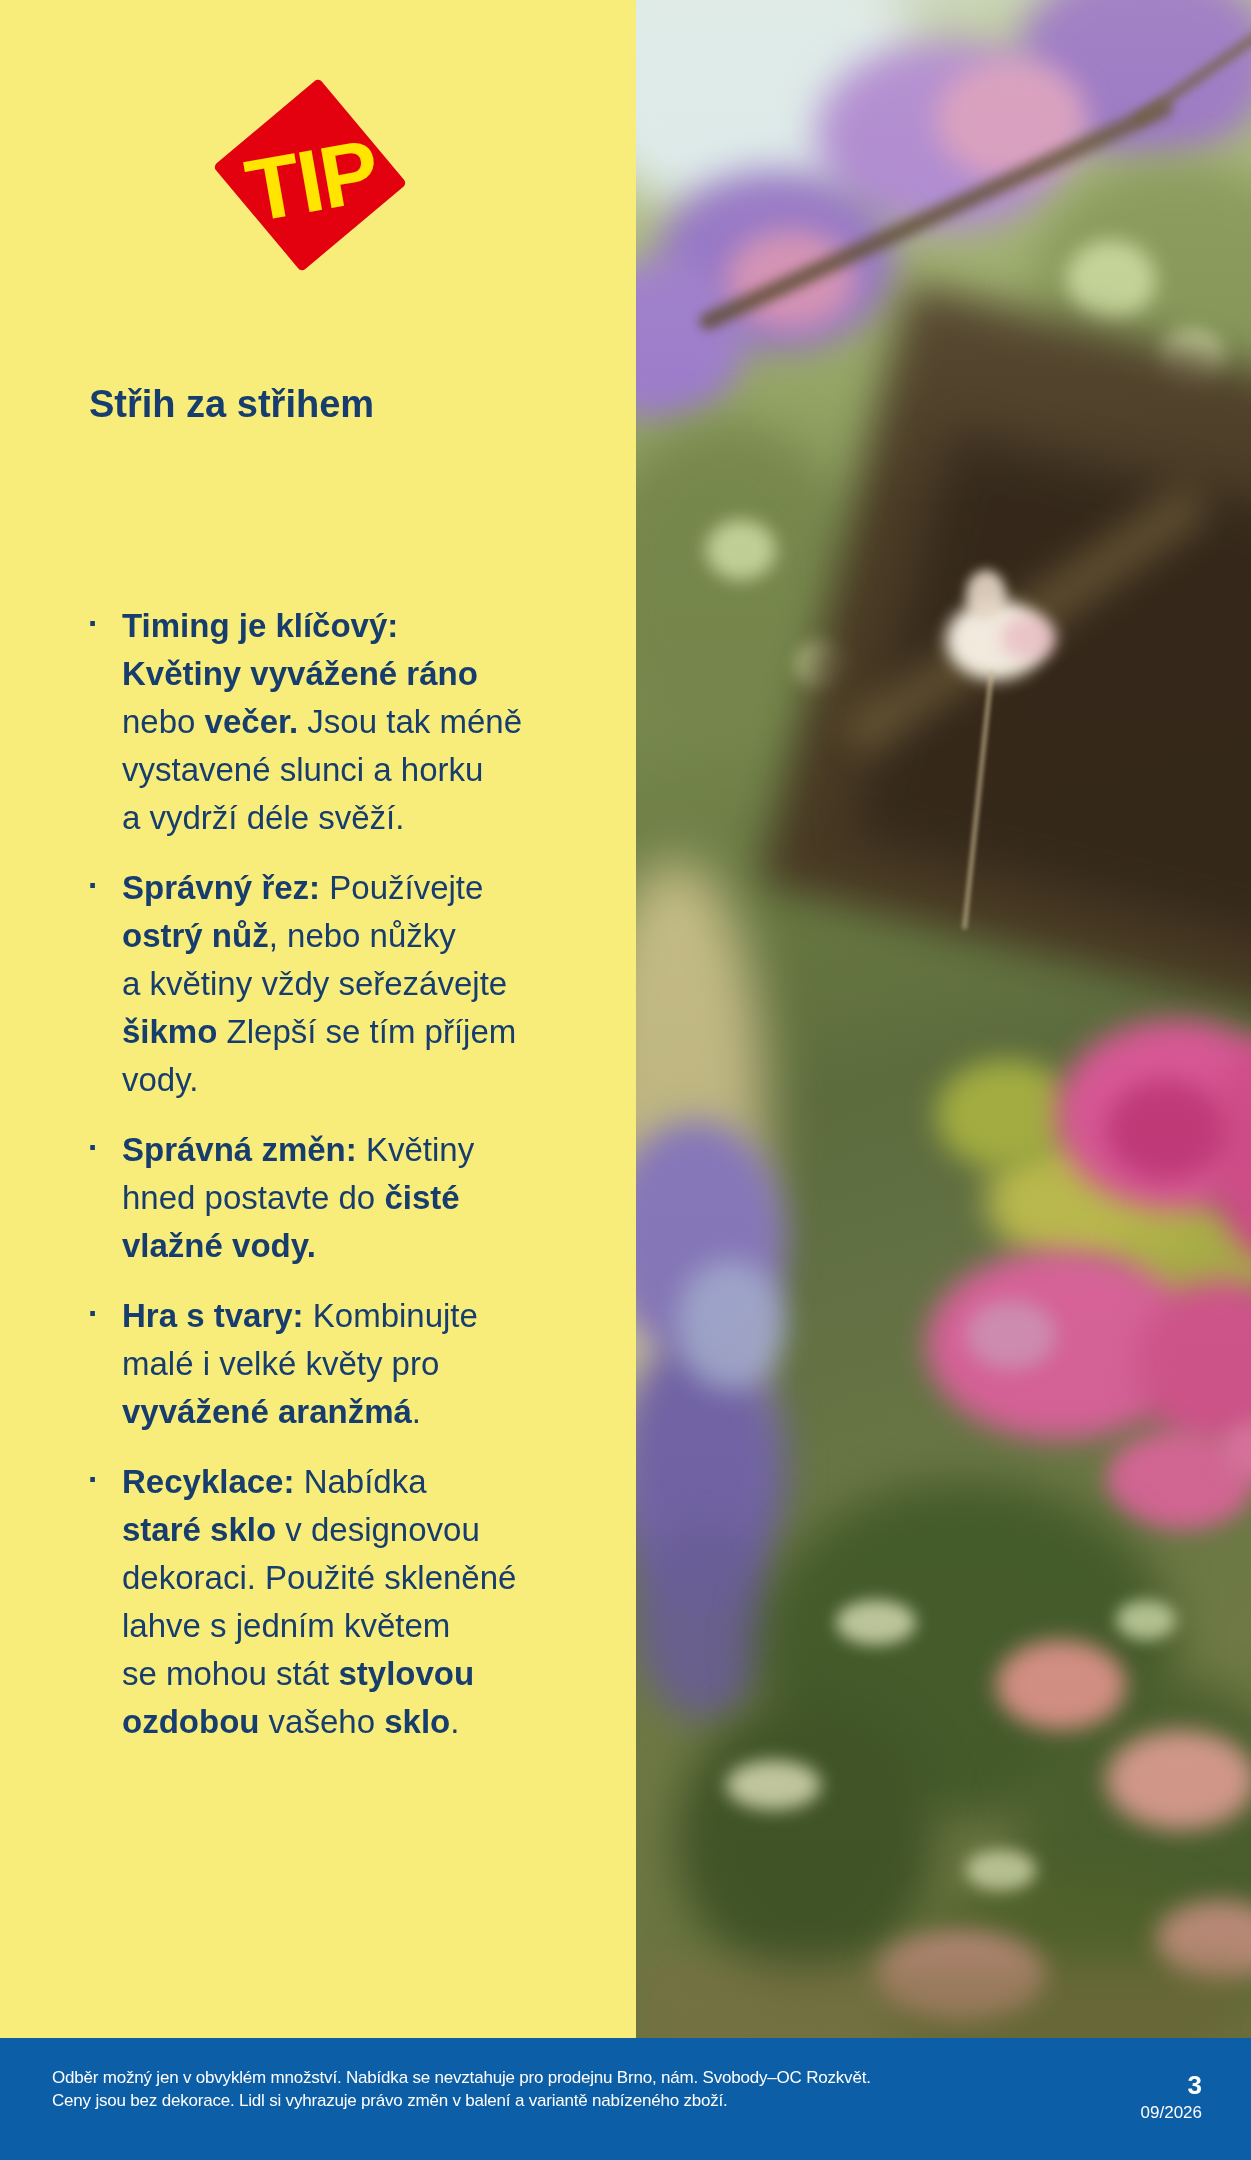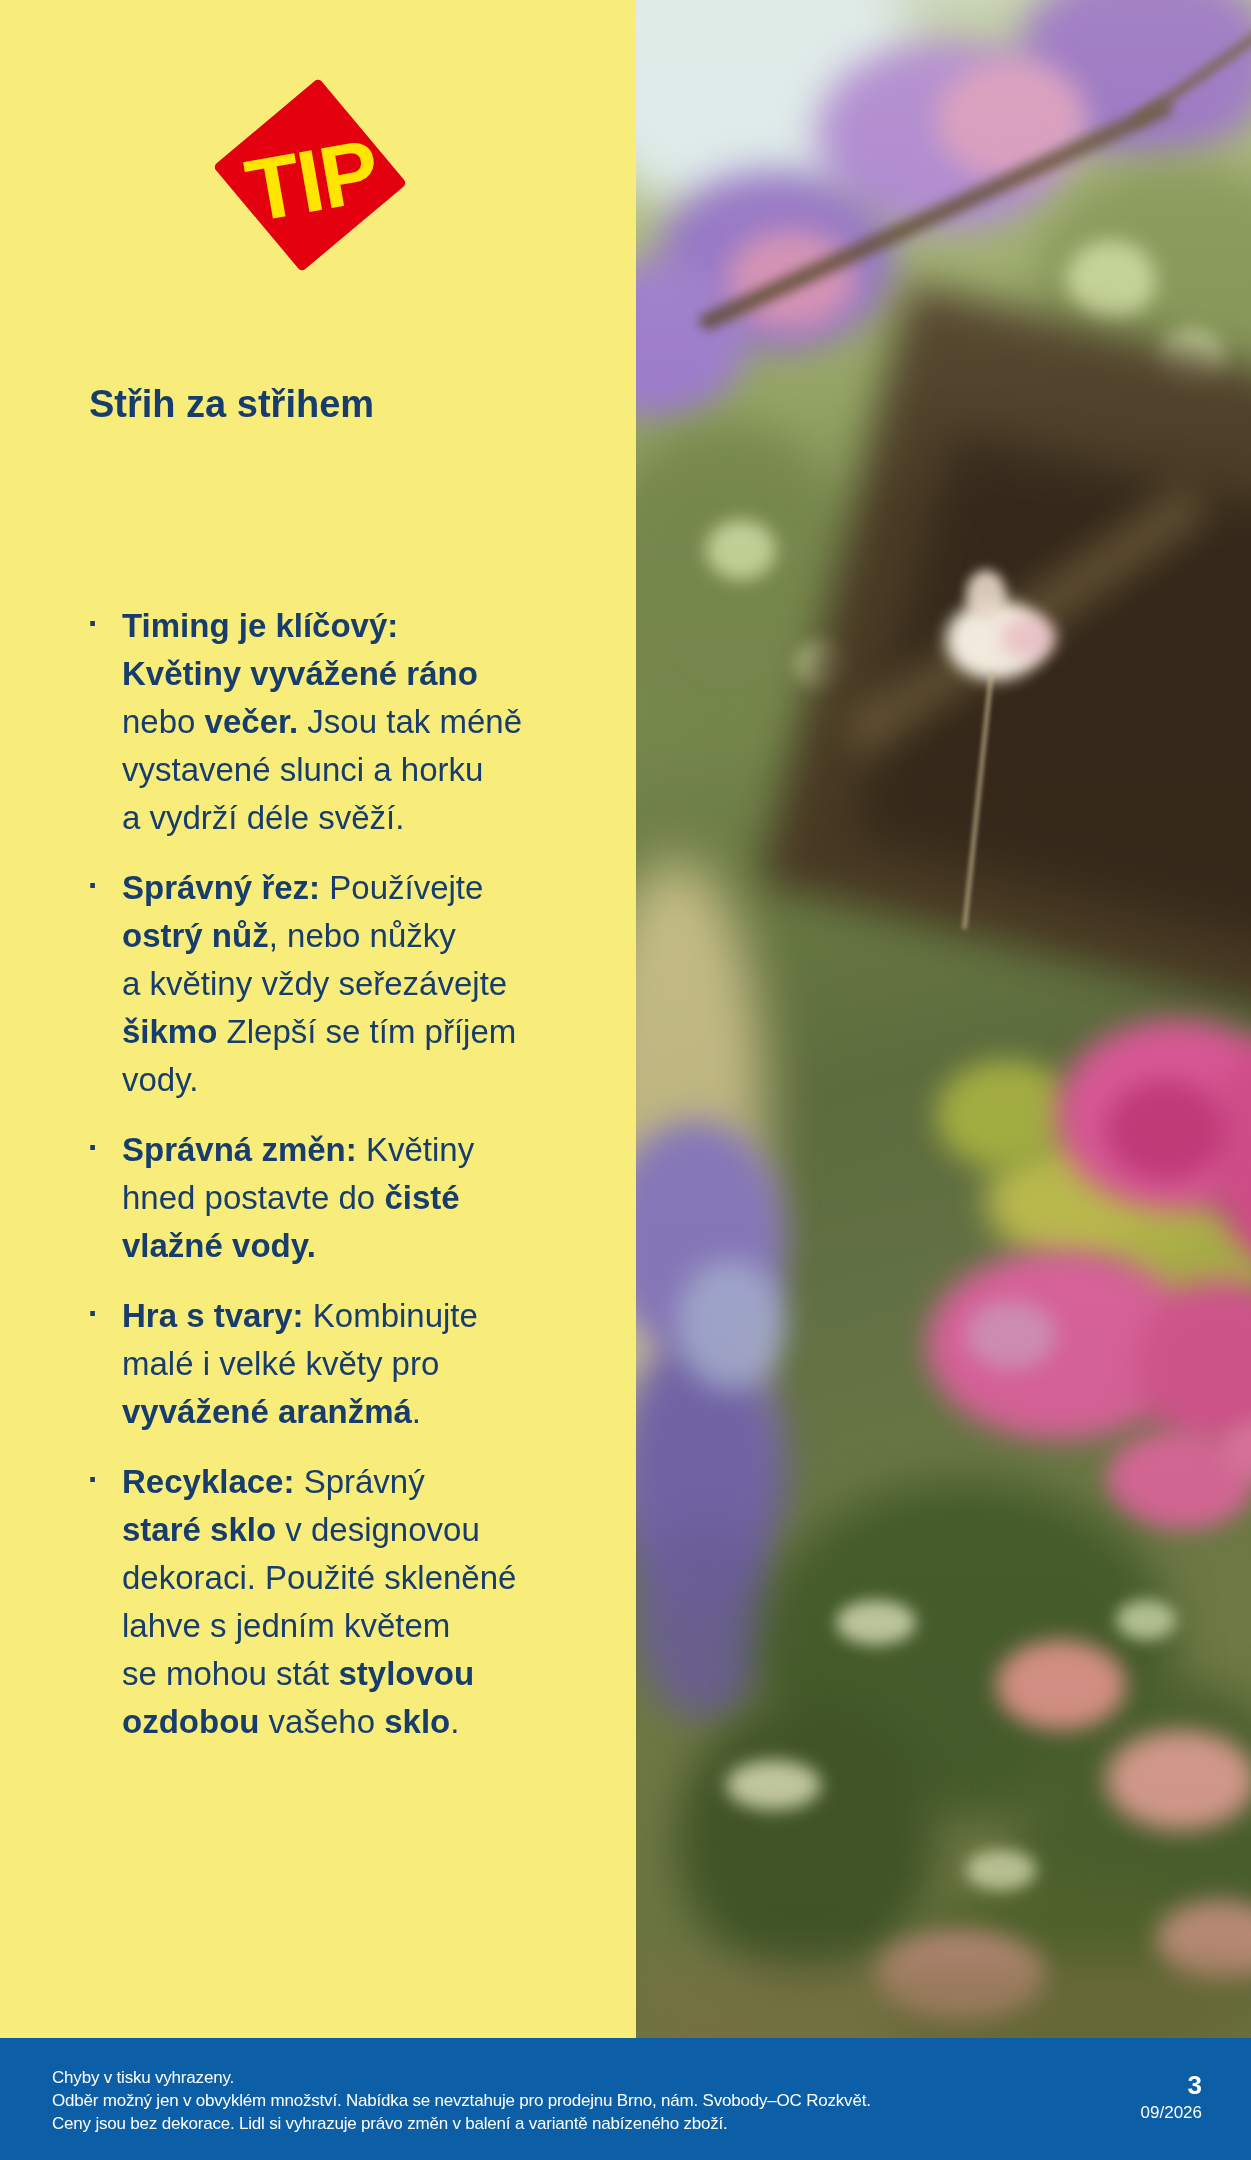--- a/index.html
+++ b/index.html
@@ -125,21 +125,21 @@
 </span><span class="b">ostrý nůž</span><span>, nebo nůžky
 a květiny vždy seřezávejte
 </span><span class="b">šikmo</span><span> Zlepší se tím příjem
 vody.</span></span></li>
         <li class="tip-item"><span class="bullet">·</span><span class="tip-text"><span class="b">Správná změn:</span><span> Květiny
 hned postavte do </span><span class="b">čisté
 vlažné vody.</span></span></li>
         <li class="tip-item"><span class="bullet">·</span><span class="tip-text"><span class="b">Hra s tvary:</span><span> Kombinujte
 malé i velké květy pro
 </span><span class="b">vyvážené aranžmá</span><span>.</span></span></li>
-        <li class="tip-item"><span class="bullet">·</span><span class="tip-text"><span class="b">Recyklace:</span><span> Správný
+        <li class="tip-item"><span class="bullet">·</span><span class="tip-text"><span class="b">Recyklace:</span><span> Nabídka
 </span><span class="b">staré sklo</span><span> v designovou
 dekoraci. Použité skleněné
 lahve s jedním květem
 se mohou stát </span><span class="b">stylovou
 ozdobou</span><span> vašeho </span><span class="b">sklo</span><span>.</span></span></li>
       </ul>
   </div>
 
   <div class="photo">
       <div class="blob" style="left: -60px; top: -80px; width: 340px; height: 300px; background: rgb(217, 233, 238); filter: blur(24px); opacity: 1;"></div>
@@ -191,21 +191,20 @@
       <div class="blob" style="left: 480px; top: 1600px; width: 60px; height: 40px; background: rgb(207, 224, 174); filter: blur(8px); opacity: 0.9;"></div>
       <div class="blob" style="left: 360px; top: 1640px; width: 130px; height: 90px; background: rgb(231, 155, 146); filter: blur(11px); opacity: 1;"></div>
       <div class="blob" style="left: 470px; top: 1730px; width: 150px; height: 100px; background: rgb(232, 167, 156); filter: blur(12px); opacity: 1;"></div>
       <div class="blob" style="left: 240px; top: 1930px; width: 170px; height: 90px; background: rgb(214, 154, 144); filter: blur(12px); opacity: 0.9;"></div>
       <div class="blob" style="left: 520px; top: 1900px; width: 130px; height: 80px; background: rgb(221, 159, 147); filter: blur(12px); opacity: 0.9;"></div>
       <div class="blob rect" style="left: 0px; top: 1960px; width: 615px; height: 120px; background: rgb(138, 122, 78); filter: blur(20px); opacity: 0.5;"></div>
     </div>
 
   <footer class="footer">
     <div class="legal">
-      <div>Chyby v tisku vyhrazeny.</div>
       <div>Odběr možný jen v obvyklém množství. Nabídka se nevztahuje pro prodejnu Brno, nám. Svobody–OC Rozkvět.</div>
       <div>Ceny jsou bez dekorace. Lidl si vyhrazuje právo změn v balení a variantě nabízeného zboží.</div>
     </div>
     <div class="pageinfo">
       <div class="pagenum">3</div>
       <div class="date">09/2026</div>
     </div>
   </footer>
 
 </div>

